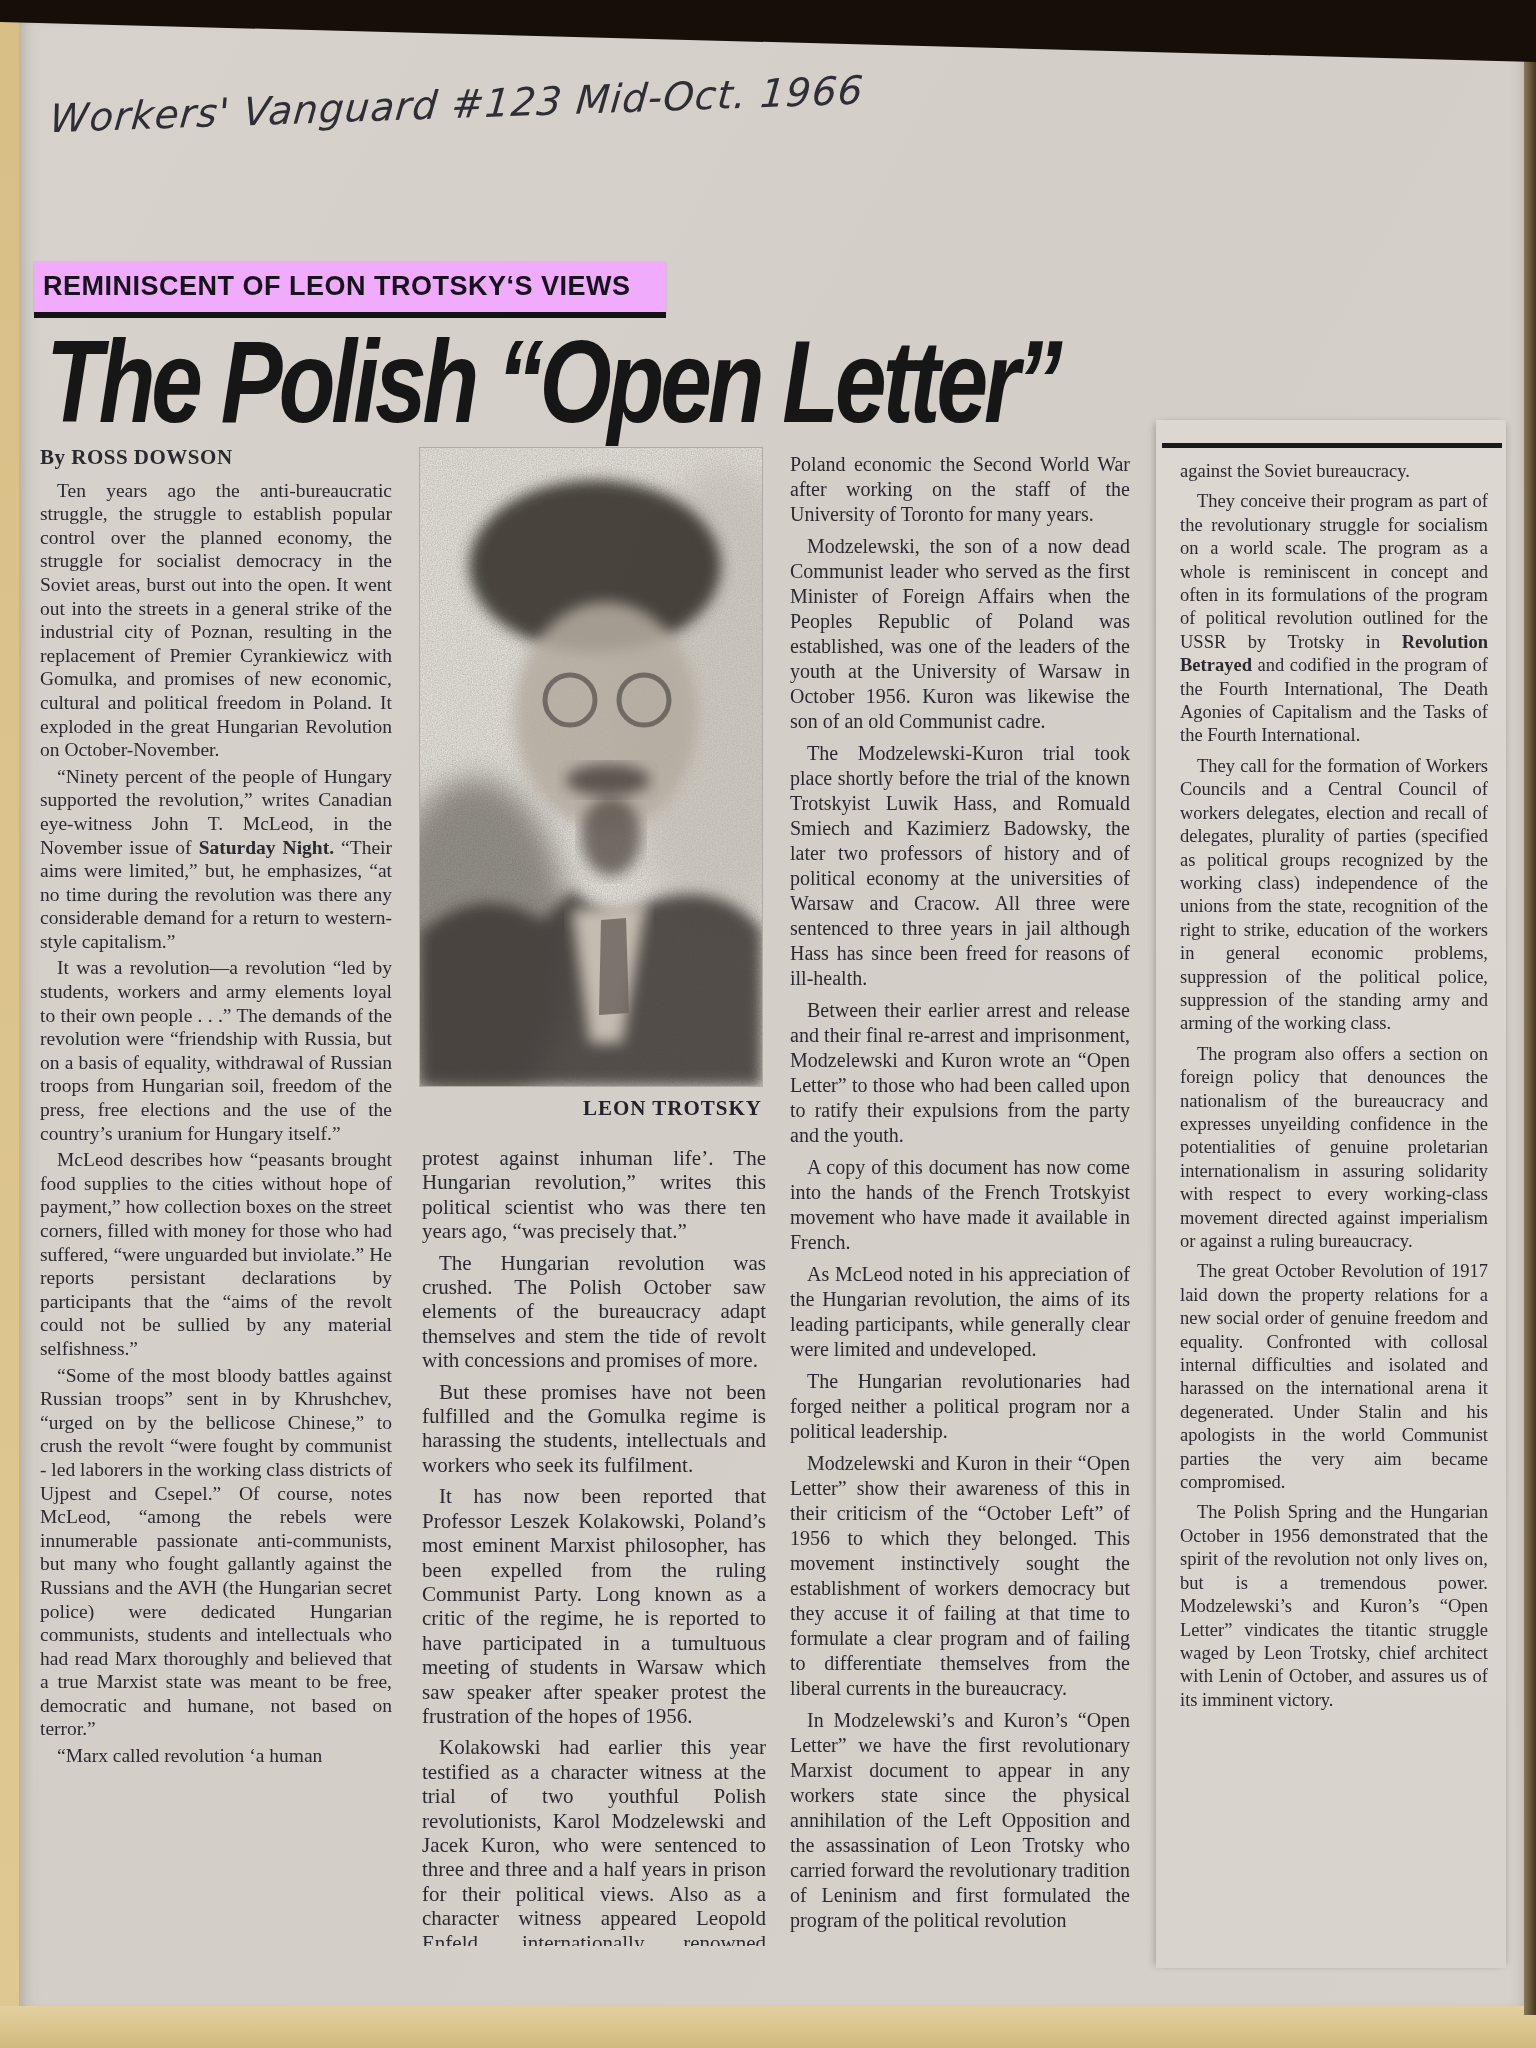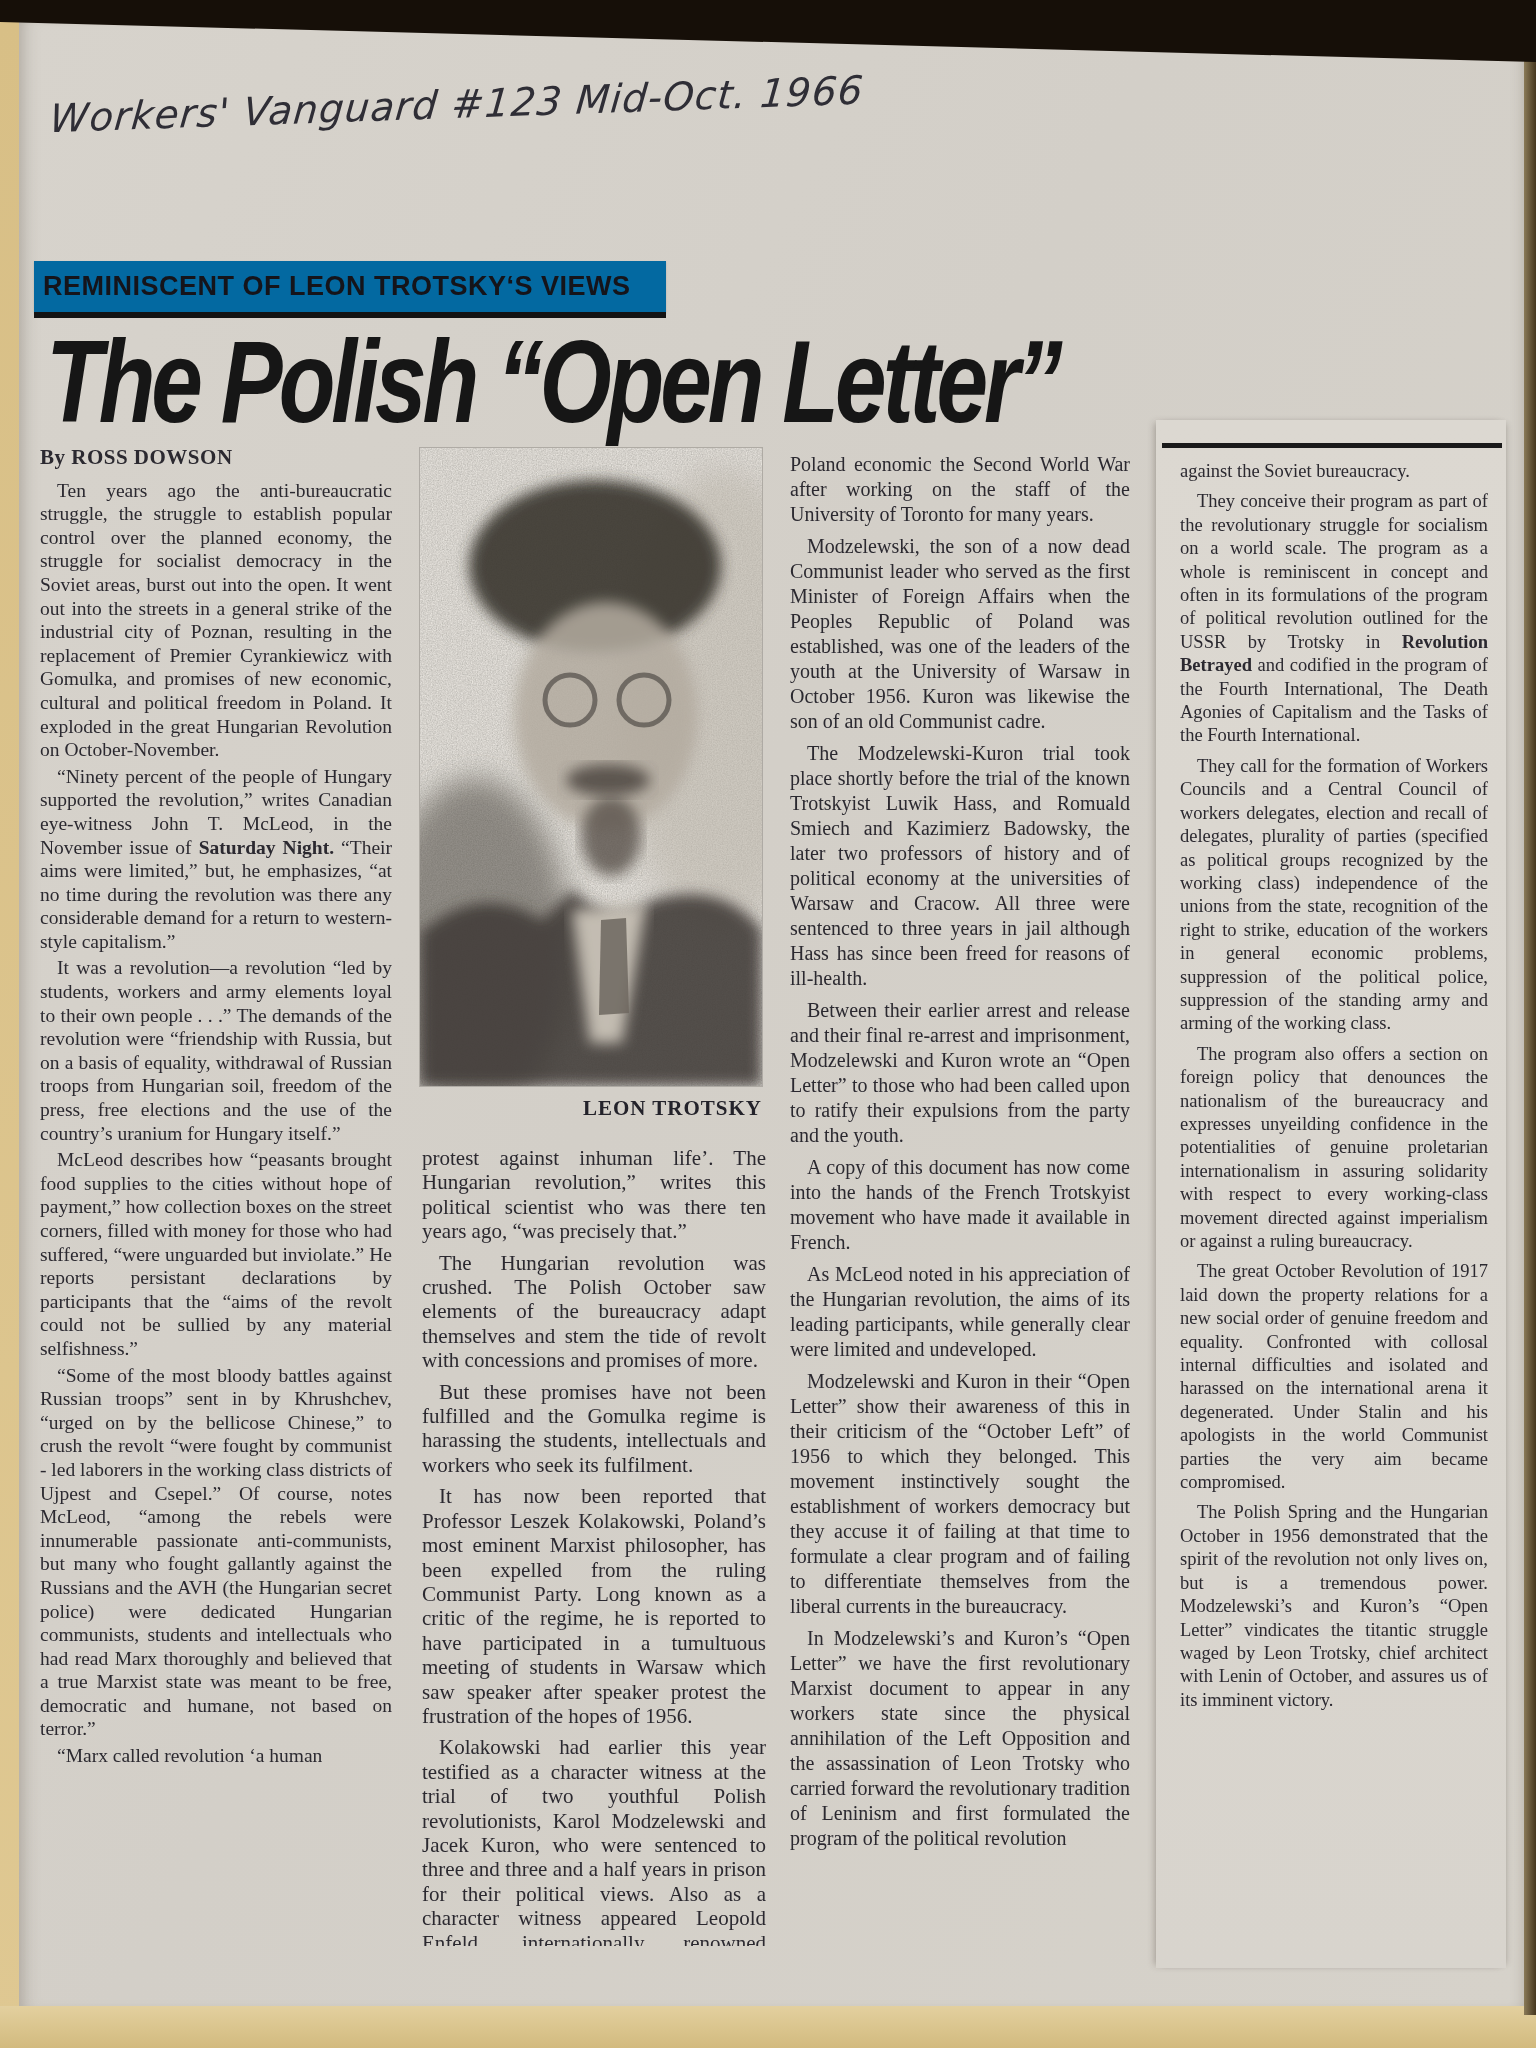--- a/index.html
+++ b/index.html
@@ -22,21 +22,21 @@
          background:linear-gradient(118deg,#d7d3cc 0%,#d3cfc8 45%,#d6d2ca 100%);
          box-shadow:inset 14px 0 18px -12px rgba(80,70,55,.35),
                     inset -10px 0 14px -10px rgba(80,70,55,.25);}
 
   .handwriting{position:absolute;left:52px;top:96px;width:640px;
          font-family:"DejaVu Sans",sans-serif;font-style:italic;font-weight:500;
          font-size:39px;letter-spacing:1px;color:#2f2e36;
          transform:rotate(-2deg) skewX(-7deg);transform-origin:left top;white-space:nowrap;}
 
   .kicker-box{position:absolute;left:34px;top:261px;width:632px;height:51px;
-         background:#0369a1;display:flex;align-items:center;
+         background:#f0abfc;display:flex;align-items:center;
          box-shadow:0 1px 2px rgba(0,0,0,.15);}
   .kicker-text{font-family:"Liberation Sans",sans-serif;font-weight:700;
          font-size:27px;letter-spacing:.5px;color:#15141a;padding-left:9px;white-space:nowrap;}
   .kicker-rule{position:absolute;left:34px;top:312px;width:632px;height:6px;background:#131313;}
 
   .headline{position:absolute;left:46px;top:324px;width:1400px;
          font-family:"Liberation Sans",sans-serif;font-weight:700;font-style:italic;
          font-size:116px;line-height:1;letter-spacing:-5px;color:#161616;
          transform:scaleX(.80);transform-origin:left top;white-space:nowrap;}
 
@@ -137,20 +137,21 @@
       <p>It has now been reported that Professor Leszek Kolakowski, Poland’s most eminent Marxist philosopher, has been expelled from the ruling Communist Party. Long known as a critic of the regime, he is reported to have participated in a tumultuous meeting of students in Warsaw which saw speaker after speaker protest the frustration of the hopes of 1956.</p>
       <p>Kolakowski had earlier this year testified as a character witness at the trial of two youthful Polish revolutionists, Karol Modzelewski and Jacek Kuron, who were sentenced to three and three and a half years in prison for their political views. Also as a character witness appeared Leopold Enfeld, internationally renowned physicist who returned to</p>
     </div>
   <div class="col" id="col3">
       <p class="cont">Poland economic the Second World War after working on the staff of the University of Toronto for many years.</p>
       <p>Modzelewski, the son of a now dead Communist leader who served as the first Minister of Foreign Affairs when the Peoples Republic of Poland was established, was one of the leaders of the youth at the University of Warsaw in October 1956. Kuron was likewise the son of an old Communist cadre.</p>
       <p>The Modzelewski-Kuron trial took place shortly before the trial of the known Trotskyist Luwik Hass, and Romuald Smiech and Kazimierz Badowsky, the later two professors of history and of political economy at the universities of Warsaw and Cracow. All three were sentenced to three years in jail although Hass has since been freed for reasons of ill-health.</p>
       <p>Between their earlier arrest and release and their final re-arrest and imprisonment, Modzelewski and Kuron wrote an “Open Letter” to those who had been called upon to ratify their expulsions from the party and the youth.</p>
       <p>A copy of this document has now come into the hands of the French Trotskyist movement who have made it available in French.</p>
       <p>As McLeod noted in his appreciation of the Hungarian revolution, the aims of its leading participants, while generally clear were limited and undeveloped.</p>
+      <p>The Hungarian revolutionaries had forged neither a political program nor a political leadership.</p>
       <p>Modzelewski and Kuron in their “Open Letter” show their awareness of this in their criticism of the “October Left” of 1956 to which they belonged. This movement instinctively sought the establishment of workers democracy but they accuse it of failing at that time to formulate a clear program and of failing to differentiate themselves from the liberal currents in the bureaucracy.</p>
       <p>In Modzelewski’s and Kuron’s “Open Letter” we have the first revolutionary Marxist document to appear in any workers state since the physical annihilation of the Left Opposition and the assassination of Leon Trotsky who carried forward the revolutionary tradition of Leninism and first formulated the program of the political revolution</p>
     </div>
   <div class="col" id="col4">
       <p class="cont">against the Soviet bureaucracy.</p>
       <p>They conceive their program as part of the revolutionary struggle for socialism on a world scale. The program as a whole is reminiscent in concept and often in its formulations of the program of political revolution outlined for the USSR by Trotsky in <b>Revolution Betrayed</b> and codified in the program of the Fourth International, The Death Agonies of Capitalism and the Tasks of the Fourth International.</p>
       <p>They call for the formation of Workers Councils and a Central Council of workers delegates, election and recall of delegates, plurality of parties (specified as political groups recognized by the working class) independence of the unions from the state, recognition of the right to strike, education of the workers in general economic problems, suppression of the political police, suppression of the standing army and arming of the working class.</p>
       <p>The program also offers a section on foreign policy that denounces the nationalism of the bureaucracy and expresses unyeilding confidence in the potentialities of genuine proletarian internationalism in assuring solidarity with respect to every working-class movement directed against imperialism or against a ruling bureaucracy.</p>
       <p>The great October Revolution of 1917 laid down the property relations for a new social order of genuine freedom and equality. Confronted with collosal internal difficulties and isolated and harassed on the international arena it degenerated. Under Stalin and his apologists in the world Communist parties the very aim became compromised.</p>
       <p>The Polish Spring and the Hungarian October in 1956 demonstrated that the spirit of the revolution not only lives on, but is a tremendous power. Modzelewski’s and Kuron’s “Open Letter” vindicates the titantic struggle waged by Leon Trotsky, chief architect with Lenin of October, and assures us of its imminent victory.</p>

